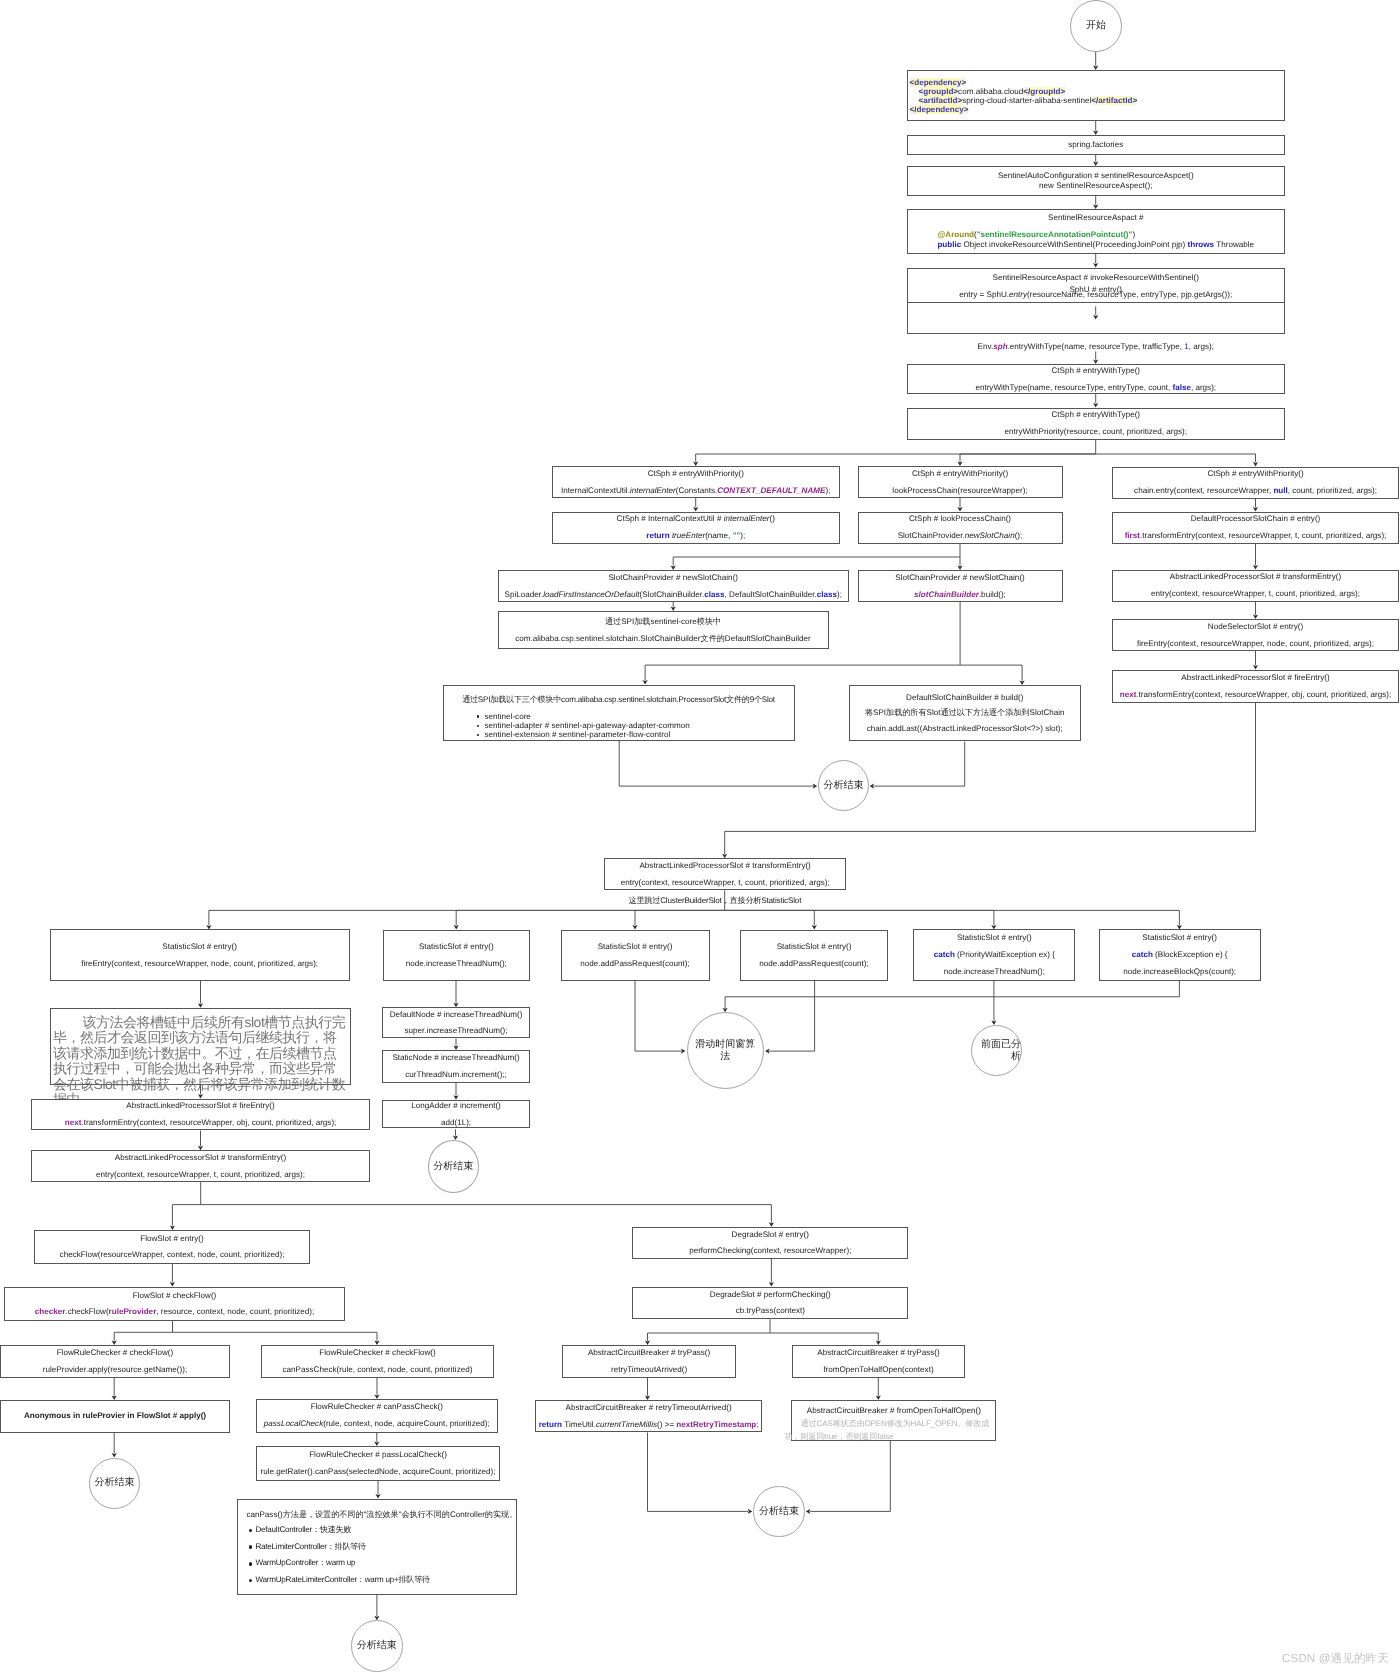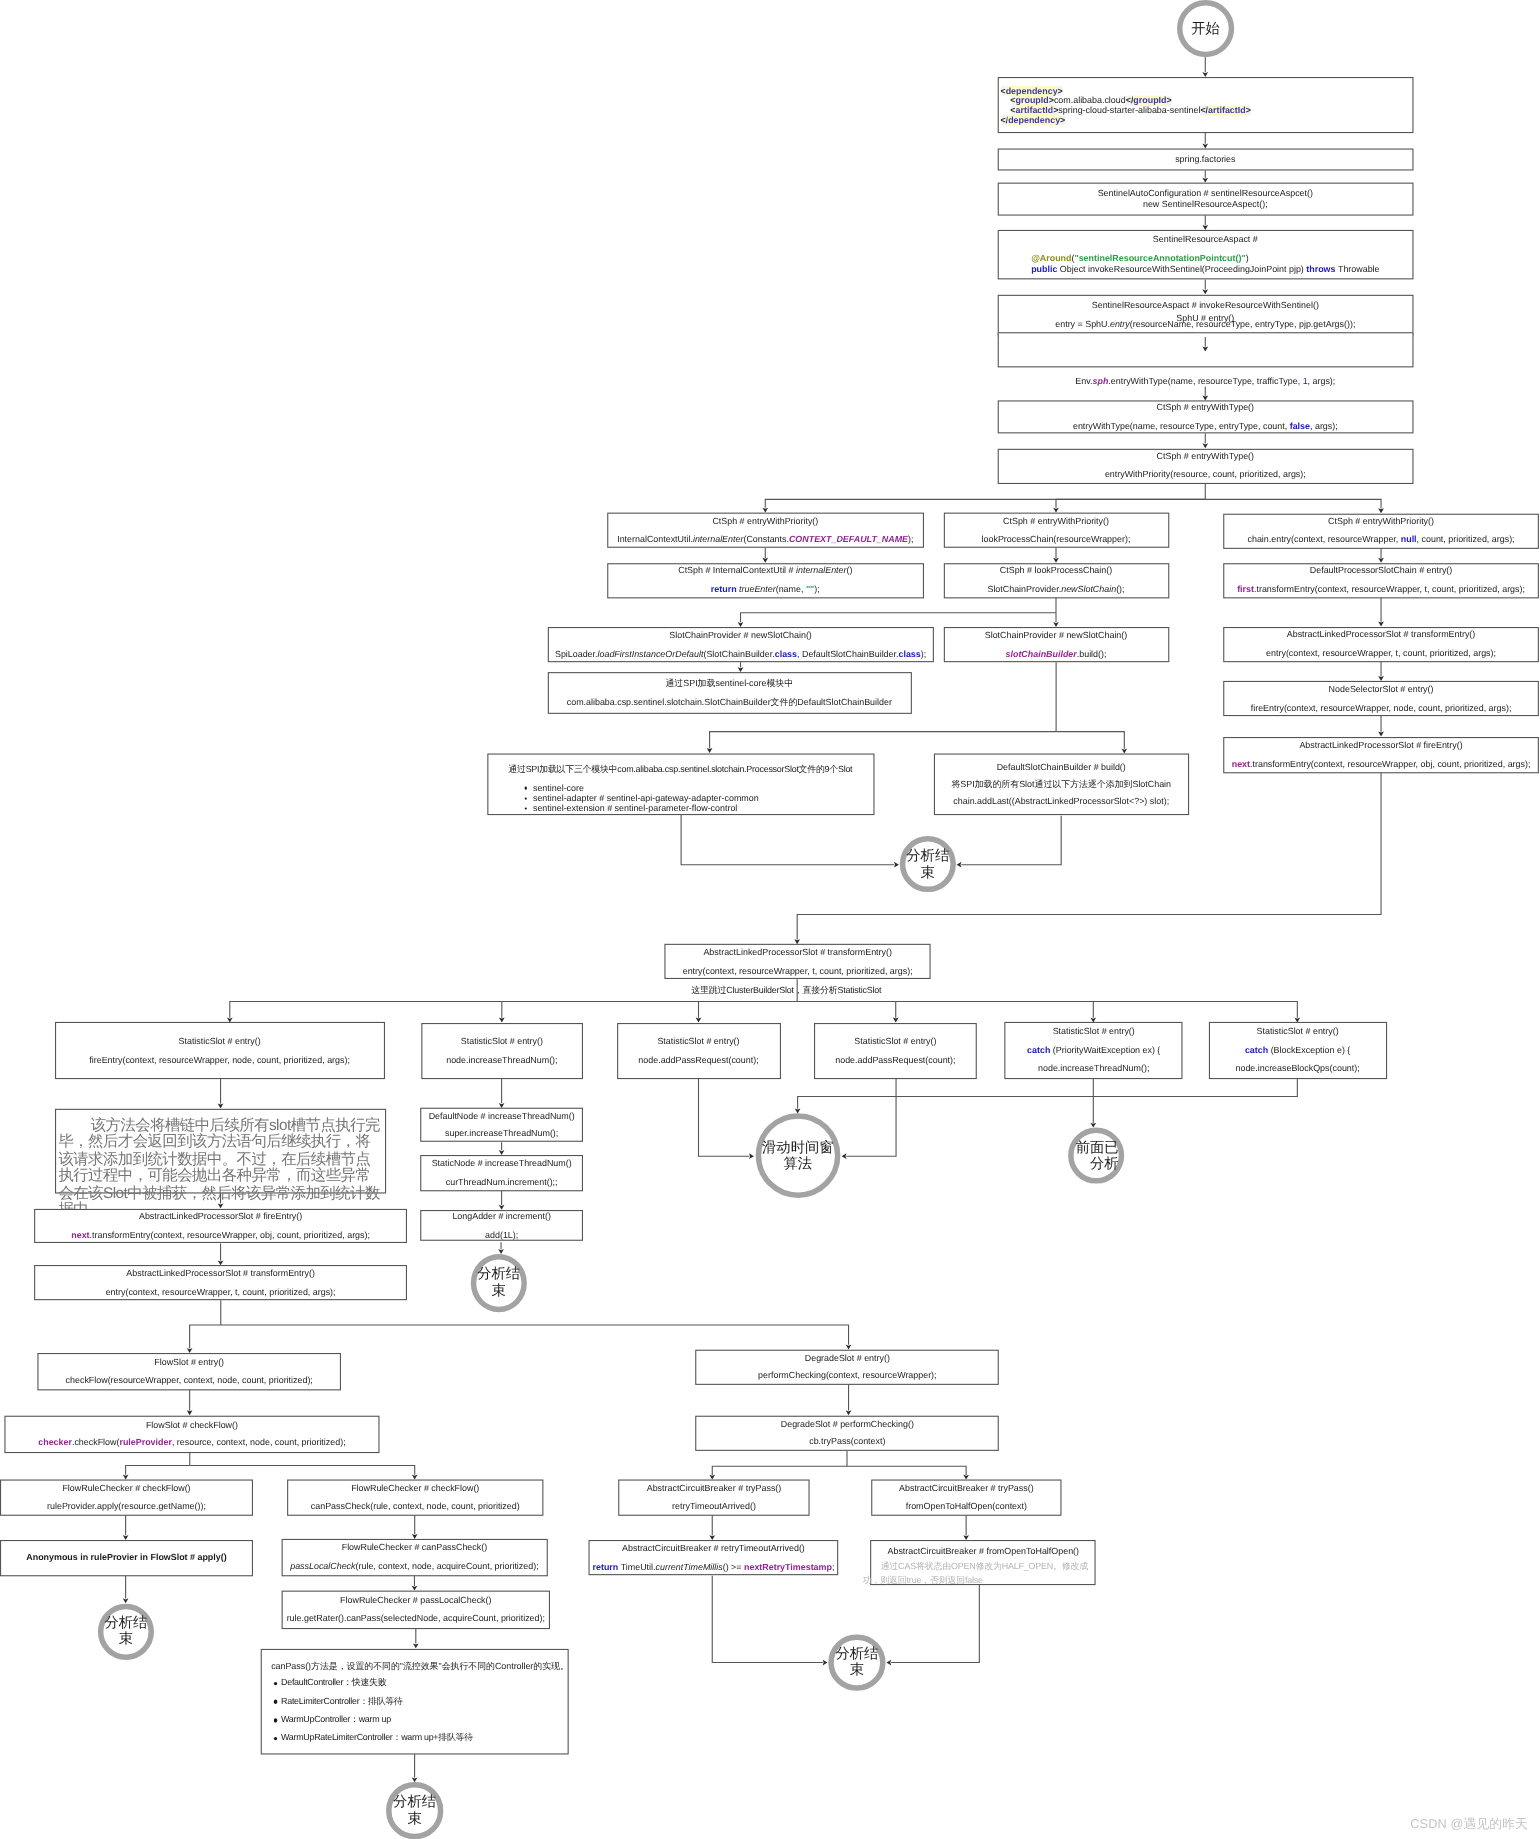--- a/index.html
+++ b/index.html
@@ -7,23 +7,23 @@
        font-family:"Liberation Sans","DejaVu Sans",sans-serif;color:#1b1b1b;
        -webkit-font-smoothing:antialiased;text-rendering:geometricPrecision;}
   #diagram{position:absolute;left:0;top:0;width:1400px;height:1672px;}
   #edges{position:absolute;left:0;top:0;width:1400px;height:1672px;z-index:5;pointer-events:none;}
   .node{position:absolute;box-sizing:border-box;border:1px solid #555;background:#fff;
         display:flex;flex-direction:column;align-items:center;justify-content:center;
         text-align:center;font-size:8.1px;line-height:9.7px;white-space:nowrap;}
   .node .ln{display:block;}
   .node .ln.sp{line-height:7.1px;font-size:1px;}
   .node.left{align-items:flex-start;text-align:left;}
-  .circle{position:absolute;box-sizing:border-box;border:5px solid #a3a3a3;border-radius:50%;
+  .circle{position:absolute;box-sizing:border-box;border:1px solid #a3a3a3;border-radius:50%;
         background:#fff;display:flex;align-items:center;justify-content:center;
-        font-size:13px;text-align:center;line-height:1.15;}
+        font-size:10px;text-align:center;line-height:1.15;}
   .label{position:absolute;font-size:8.1px;background:#fff;white-space:nowrap;z-index:2;
          color:#1b1b1b;padding:0 1px;line-height:11px;letter-spacing:-0.18px;}
   .kw{color:#2020c0;font-weight:bold;}
   .num{color:#2020c0;}
   .grn{color:#2e9e45;font-weight:bold;}
   .olv{color:#8f8f18;font-weight:bold;}
   .pur{color:#91278f;font-weight:bold;}
   .purit{color:#91278f;font-weight:bold;font-style:italic;}
   .it{font-style:italic;}
   .xmltag{color:#3b3bb0;font-weight:bold;background:#fef9c3;}

